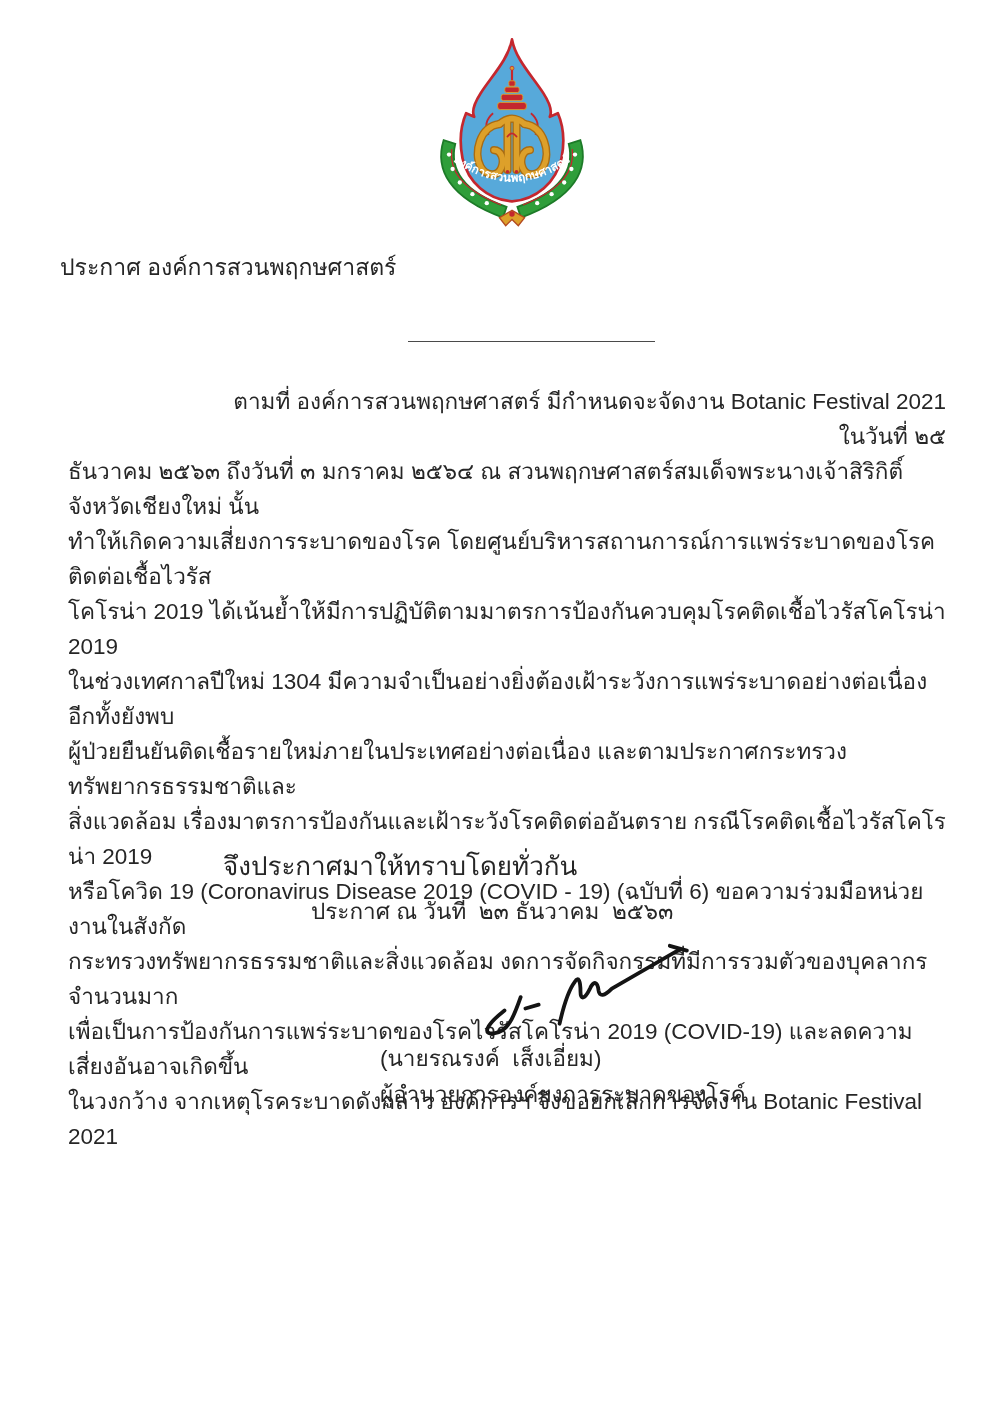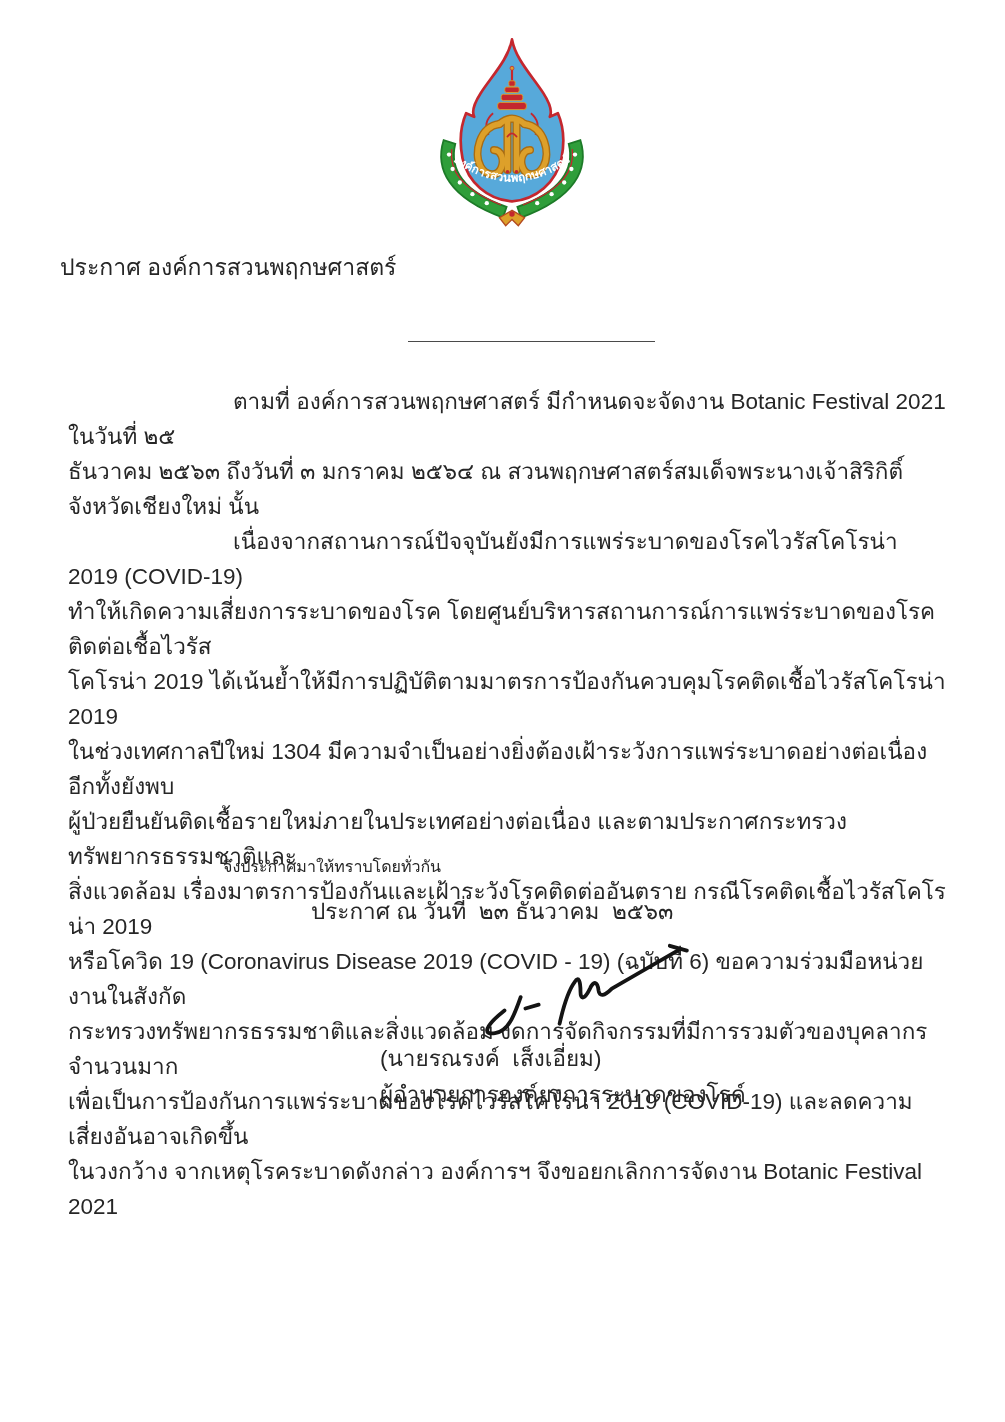--- a/index.html
+++ b/index.html
@@ -15,22 +15,22 @@
   
   .emblem{position:absolute;top:34px;left:422px;width:180px;height:198px;}
   
   .title-block{position:absolute;top:250px;left:60px;width:940px;text-align:left;font-size:23px;line-height:34px;}
   .subject-line{white-space:pre-wrap;}
   .subject-label{margin-right:22px;}
   .rule{position:absolute;top:341px;left:408px;width:247px;border-top:1.7px solid #4a4a4a;}
   
   .bodytext{position:absolute;top:384px;left:68px;width:878px;font-size:22.5px;}
   .line{line-height:35px;white-space:pre-wrap;}
-  .line.first{text-indent:165px;}
-  .closing{position:absolute;top:849px;left:223px;font-size:16px;line-height:35px;white-space:pre-wrap;}
+  .line.first{text-indent:165px;text-align:right;}
+  .closing{position:absolute;top:849px;left:223px;font-size:26px;line-height:35px;white-space:pre-wrap;}
   .dateline{position:absolute;top:894px;left:311px;font-size:22.5px;line-height:35px;white-space:pre-wrap;}
   
   .sigblock{position:absolute;top:942px;left:380px;width:400px;text-align:left;font-size:22.5px;}
   .sig-svg{display:block;margin:0 auto 4px auto;width:235px;height:95px;}
   .sig-name{line-height:36px;white-space:pre-wrap;}
   .sig-pos{line-height:36px;white-space:pre-wrap;}
 </style>
 </head>
 <body>
 
@@ -114,21 +114,20 @@
   </div>
 
   <div class="rule"></div>
 
   <div class="bodytext">
     <div>
         <div class="line first">ตามที่ องค์การสวนพฤกษศาสตร์ มีกำหนดจะจัดงาน Botanic Festival 2021 ในวันที่ ๒๕</div>
         <div class="line">ธันวาคม ๒๕๖๓ ถึงวันที่ ๓ มกราคม ๒๕๖๔ ณ สวนพฤกษศาสตร์สมเด็จพระนางเจ้าสิริกิติ์ จังหวัดเชียงใหม่ นั้น</div>
       </div>
     <div>
-        <div class="line first">เนื่องจากสถานการณ์ปัจจุบันยังมีการแพร่ระบาดของโรคไวรัสโคโรน่า 2019 (COVID-19)</div>
         <div class="line">ทำให้เกิดความเสี่ยงการระบาดของโรค โดยศูนย์บริหารสถานการณ์การแพร่ระบาดของโรคติดต่อเชื้อไวรัส</div>
         <div class="line">โคโรน่า 2019 ได้เน้นย้ำให้มีการปฏิบัติตามมาตรการป้องกันควบคุมโรคติดเชื้อไวรัสโคโรน่า 2019</div>
         <div class="line">ในช่วงเทศกาลปีใหม่ 1304 มีความจำเป็นอย่างยิ่งต้องเฝ้าระวังการแพร่ระบาดอย่างต่อเนื่อง อีกทั้งยังพบ</div>
         <div class="line">ผู้ป่วยยืนยันติดเชื้อรายใหม่ภายในประเทศอย่างต่อเนื่อง และตามประกาศกระทรวงทรัพยากรธรรมชาติและ</div>
         <div class="line">สิ่งแวดล้อม เรื่องมาตรการป้องกันและเฝ้าระวังโรคติดต่ออันตราย กรณีโรคติดเชื้อไวรัสโคโรน่า 2019</div>
         <div class="line">หรือโควิด 19 (Coronavirus Disease 2019 (COVID - 19) (ฉบับที่ 6) ขอความร่วมมือหน่วยงานในสังกัด</div>
         <div class="line">กระทรวงทรัพยากรธรรมชาติและสิ่งแวดล้อม งดการจัดกิจกรรมที่มีการรวมตัวของบุคลากรจำนวนมาก</div>
         <div class="line">เพื่อเป็นการป้องกันการแพร่ระบาดของโรคไวรัสโคโรน่า 2019 (COVID-19) และลดความเสี่ยงอันอาจเกิดขึ้น</div>
         <div class="line">ในวงกว้าง จากเหตุโรคระบาดดังกล่าว องค์การฯ จึงขอยกเลิกการจัดงาน Botanic Festival 2021</div>
       </div>

